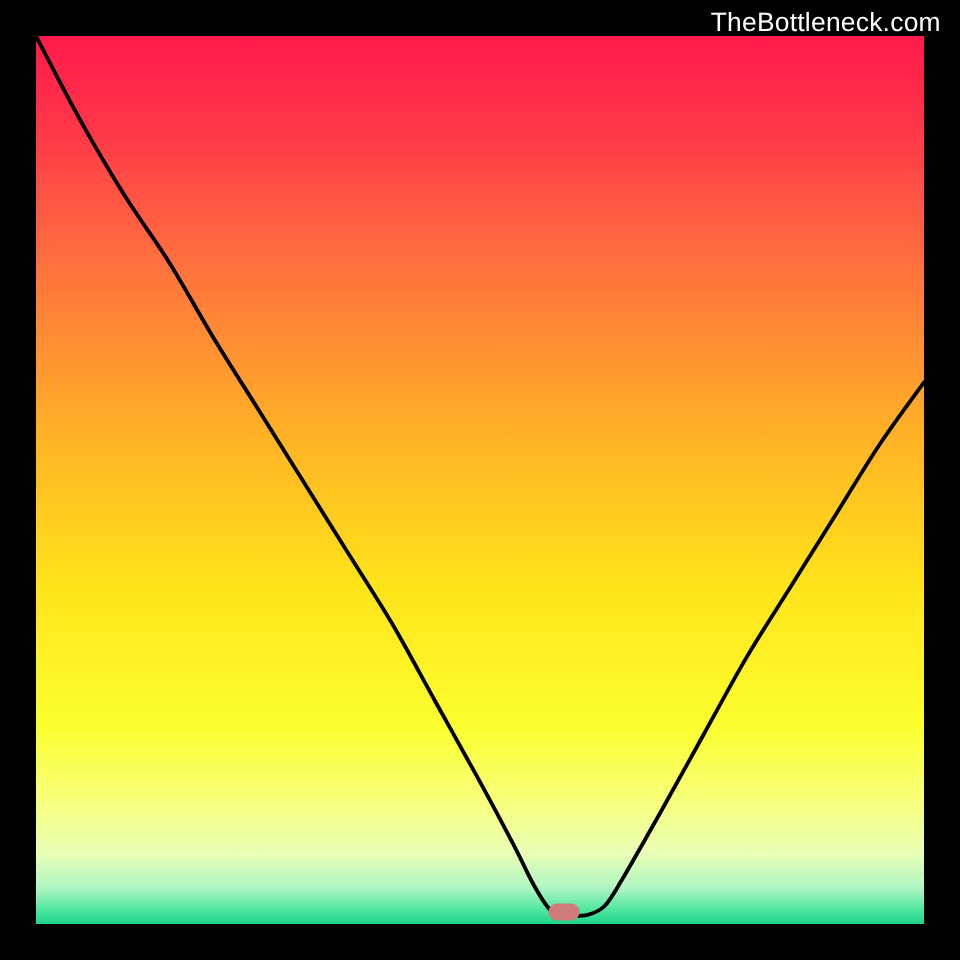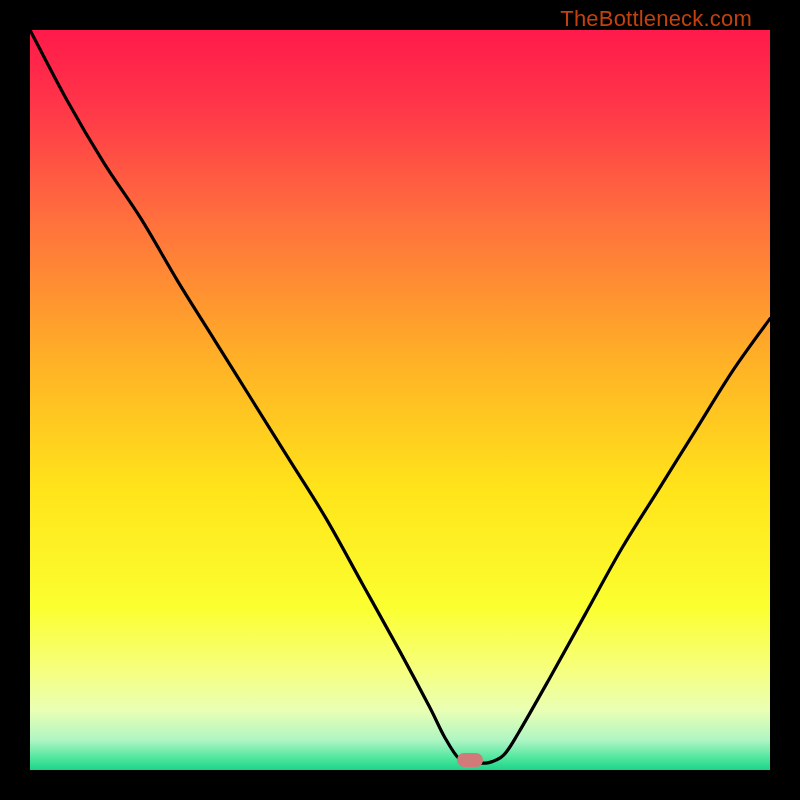--- a/index.html
+++ b/index.html
@@ -35,22 +35,22 @@
     position: absolute;
     left: 0; top: 0; width: 100%; height: 100%;
   }
   .marker {
     position: absolute;
     border-radius: 7px;
   }
   .watermark {
     position: absolute;
     top: 6px;
-    right: 48px;
-    color: #c2410c;
+    right: 16px;
+    color: #ffffff;
     font-size: 22px;
     font-weight: 500;
     letter-spacing: 0.2px;
   }
 </style>
 </head>
 <body>
 
 <div class="frame">
 

